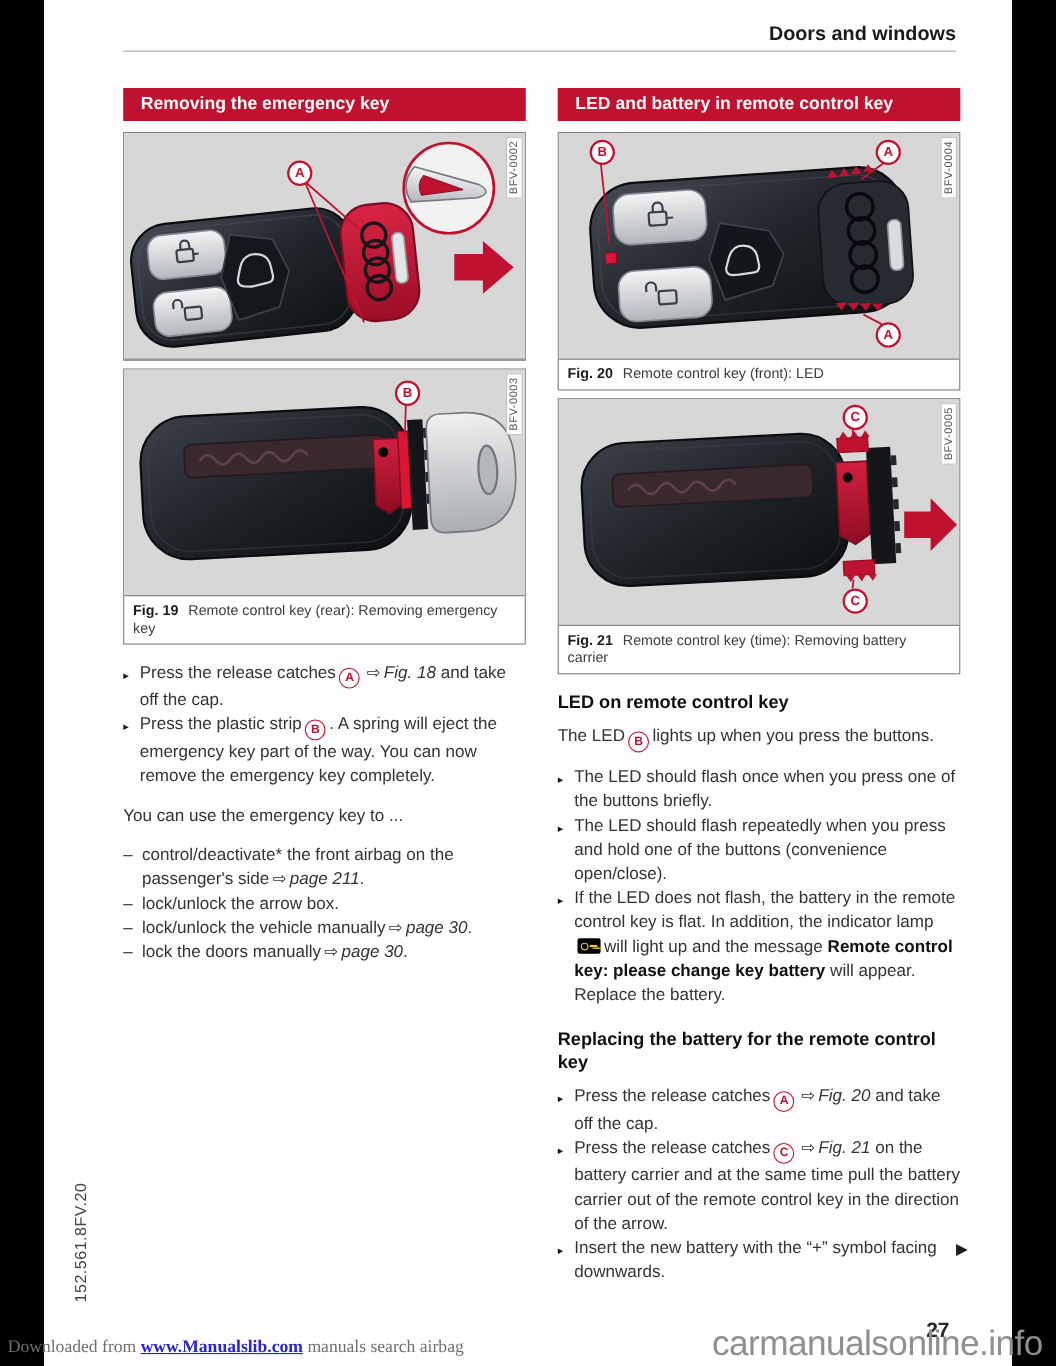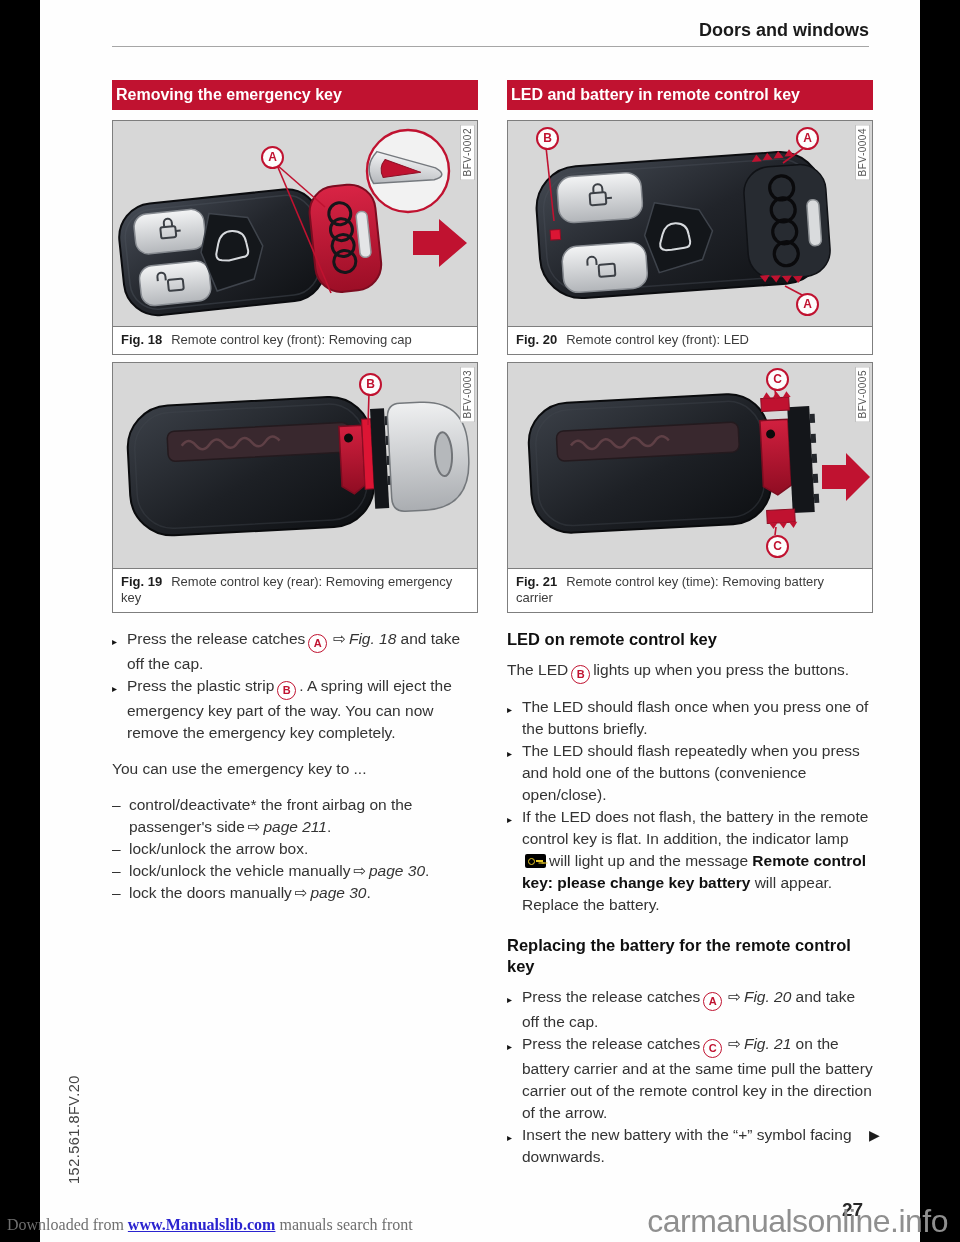--- a/index.html
+++ b/index.html
@@ -10,21 +10,21 @@
   .edge-right{left:920px;}
 
   .page-header{position:absolute;top:20px;right:91px;font-size:18px;font-weight:bold;color:#1a1a1a;z-index:2;}
   .header-rule{position:absolute;top:46px;left:112px;width:757px;height:1px;background:#a6a6a6;z-index:2;}
 
   .col{position:absolute;top:80px;width:366px;z-index:2;}
   .col-left{left:112px;}
   .col-right{left:507px;}
 
   .section-bar{height:30px;background:#c01230;color:#fff;font-size:16px;font-weight:bold;
-               line-height:30px;padding-left:4px;box-sizing:border-box;margin-bottom:2px;}
+               line-height:30px;padding-left:16px;box-sizing:border-box;margin-bottom:2px;}
 
   .fig{border:1px solid #7e7e7e;background:#fff;margin:0 0 7px 0;width:366px;box-sizing:border-box;}
   .fig-img{position:relative;height:205px;background:#d7d7d7;border-bottom:1px solid #7e7e7e;overflow:hidden;}
   .fig svg{display:block;}
   .fig-code{position:absolute;top:3px;right:2px;background:#fff;border:1px solid #c2c2c2;color:#565656;
             font-size:10px;letter-spacing:.5px;padding:3px 1px;writing-mode:vertical-rl;transform:rotate(180deg);}
   .marker{position:absolute;width:19px;height:19px;border:2px solid #c01230;border-radius:50%;
           background:rgba(255,255,255,.95);color:#c01230;font-weight:bold;font-size:12px;
           line-height:19px;text-align:center;box-sizing:content-box;}
   figcaption{padding:5px 8px 6px 8px;font-size:13px;line-height:16px;color:#3c3c3c;}
@@ -125,23 +125,20 @@
           <circle cx="295" cy="50" r="41" fill="#f2f2f2" stroke="#c01230" stroke-width="2.4"></circle>
           <g transform="rotate(6 295 50)">
             <path d="M262 34 L322 44 q14 6 0 12 L262 66 Q250 50 262 34 Z" fill="url(#g18s)" stroke="#75797e" stroke-width="1.5"></path>
             <path d="M271 41 L308 50 L271 59 Q265 50 271 41 Z" fill="#c01230" stroke="#8c0e24" stroke-width="1"></path>
           </g>
           <polygon points="300,110 326,110 326,98 354,122 326,146 326,134 300,134" fill="#c01230"></polygon>
         </svg>
         <div class="marker" style="left:148px;top:25px;">A</div>
         <div class="fig-code">BFV-0002</div>
       </div>
-      <figcaption>
-        <span class="fig-label">Fig. 18</span><span>Remote control key (front): Removing cap</span>
-      </figcaption>
     </figure>
 
     <figure class="fig">
       <div class="fig-img">
         <svg width="366" height="205" viewBox="0 0 366 205">
           <defs>
             <linearGradient id="g19b" x1="0" y1="0" x2="1" y2="1">
               <stop offset="0" stop-color="#3c4149"></stop>
                 <stop offset=".55" stop-color="#1d2025"></stop>
                 <stop offset="1" stop-color="#0d0f12"></stop>
@@ -330,15 +327,15 @@
         <div class="bullet"><span class="bmark">▸</span><span><span class="seg-p">Insert the new battery with the “+” symbol facing downwards.</span></span></div>
       </div>
     </div>
   </div>
 
   <div class="cont-arrow">▶</div>
   <div class="doc-code">152.561.8FV.20</div>
   <div class="page-number">27</div>
   <div class="watermark">carmanualsonline.info</div>
   <div class="dl-note">
-    <span>Downloaded from </span><a href="#">www.Manualslib.com</a><span> manuals search front</span>
+    <span>Downloaded from </span><a href="#">www.Manualslib.com</a><span> manuals search airbag</span>
   </div>
 </div>
 
 </body></html>

